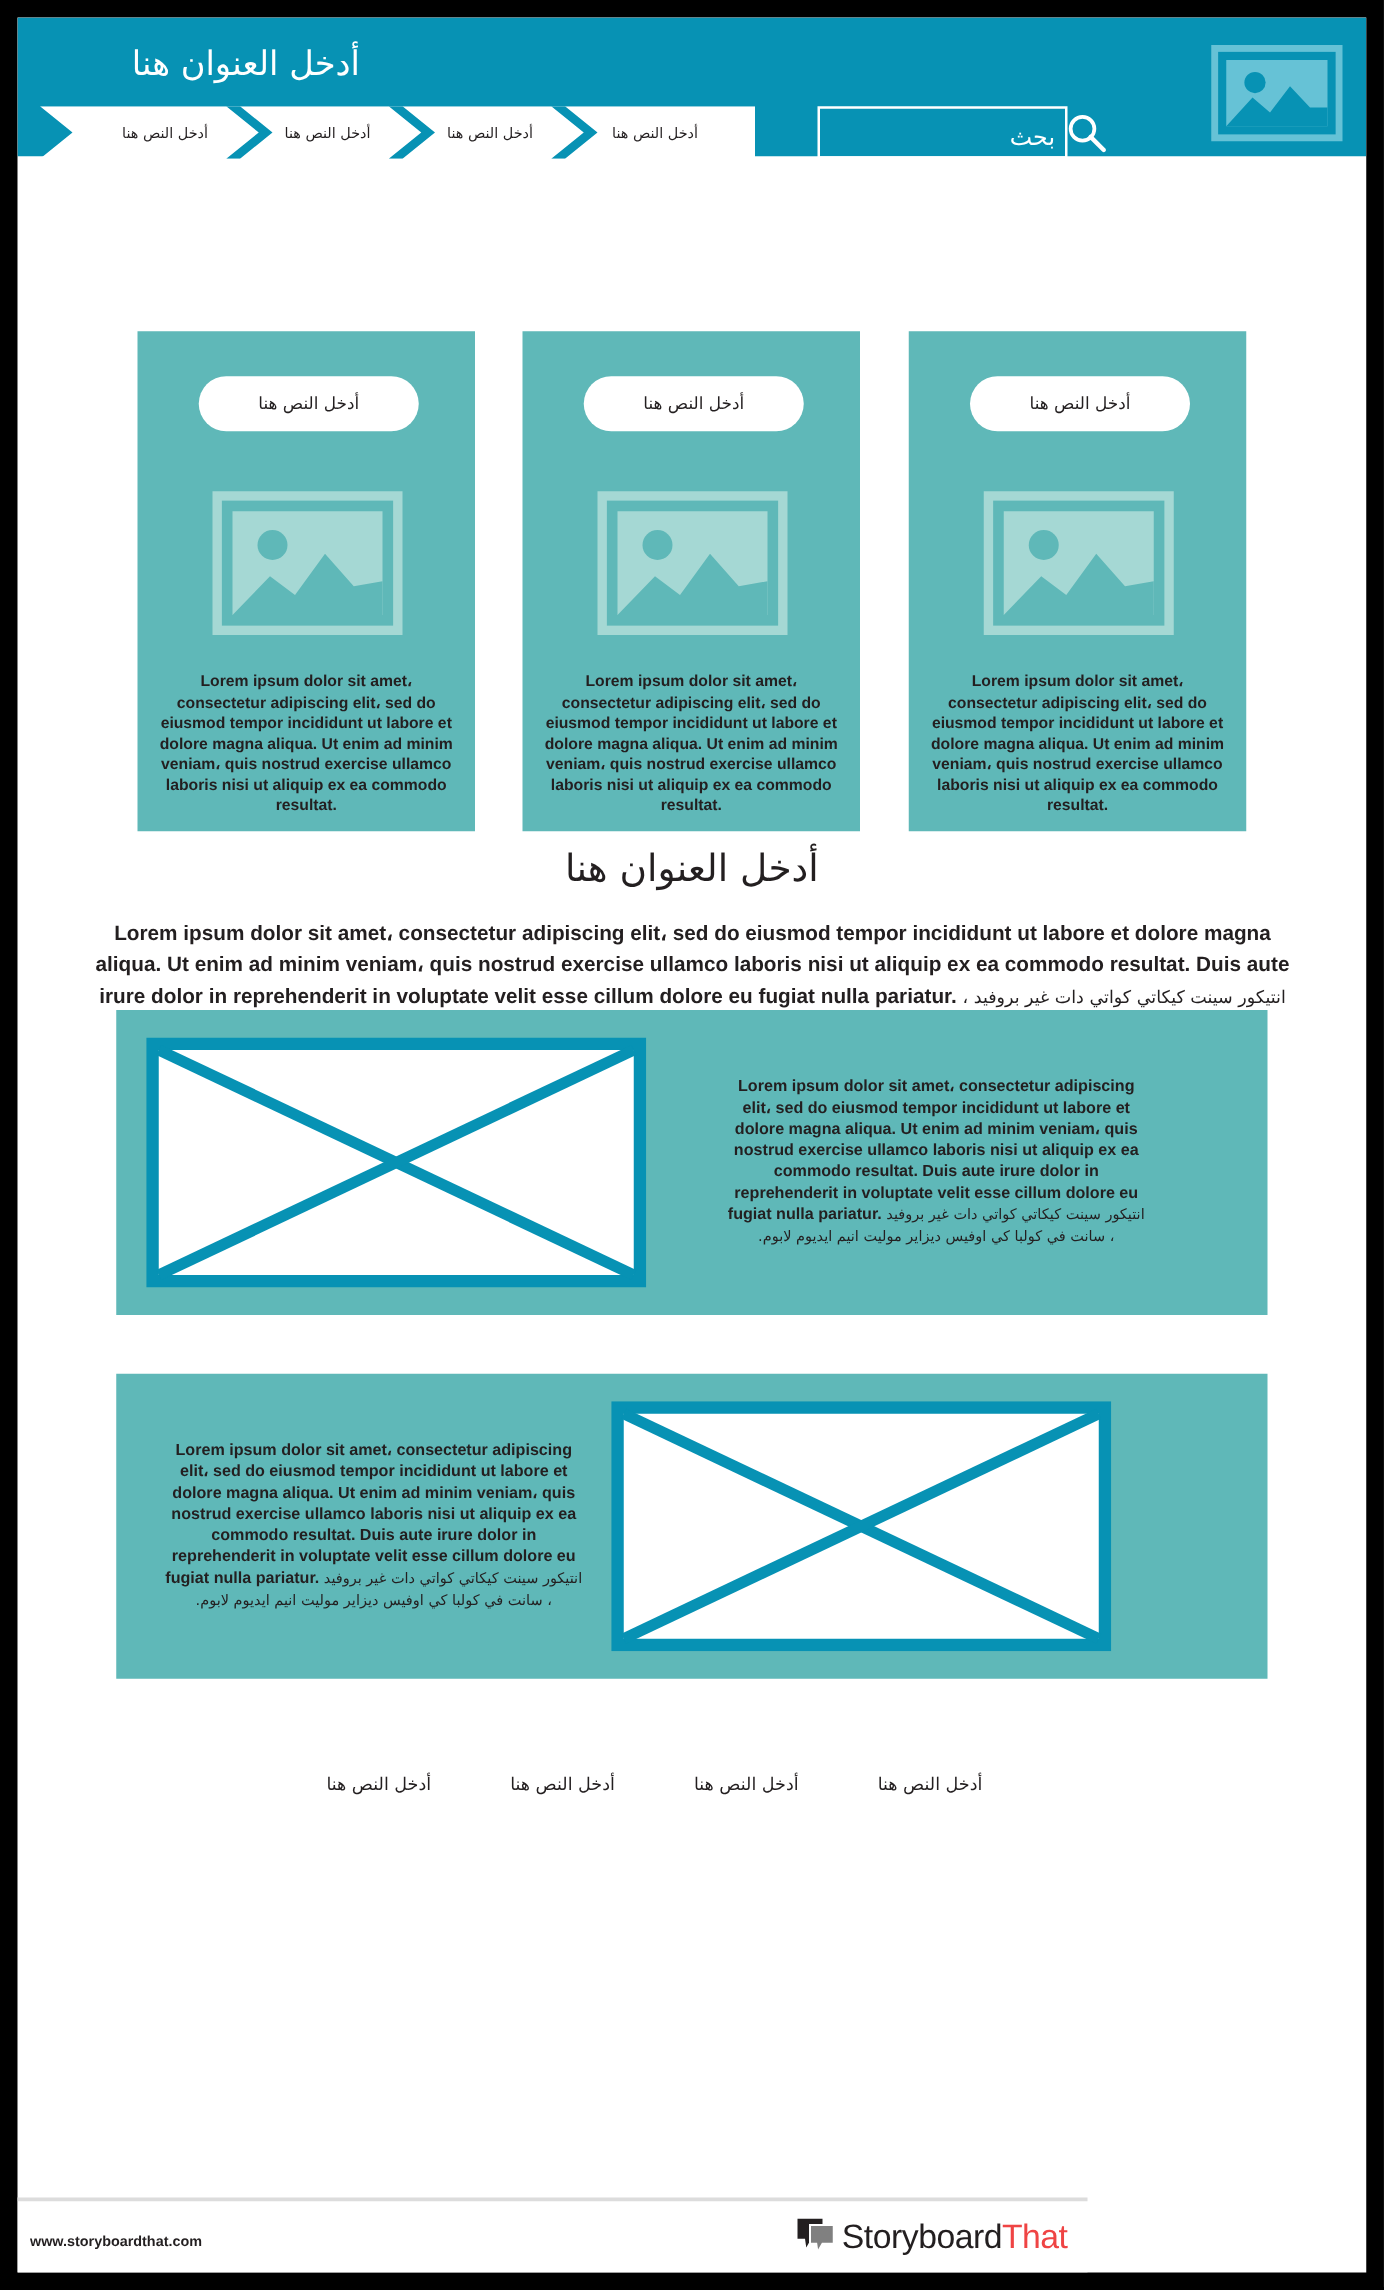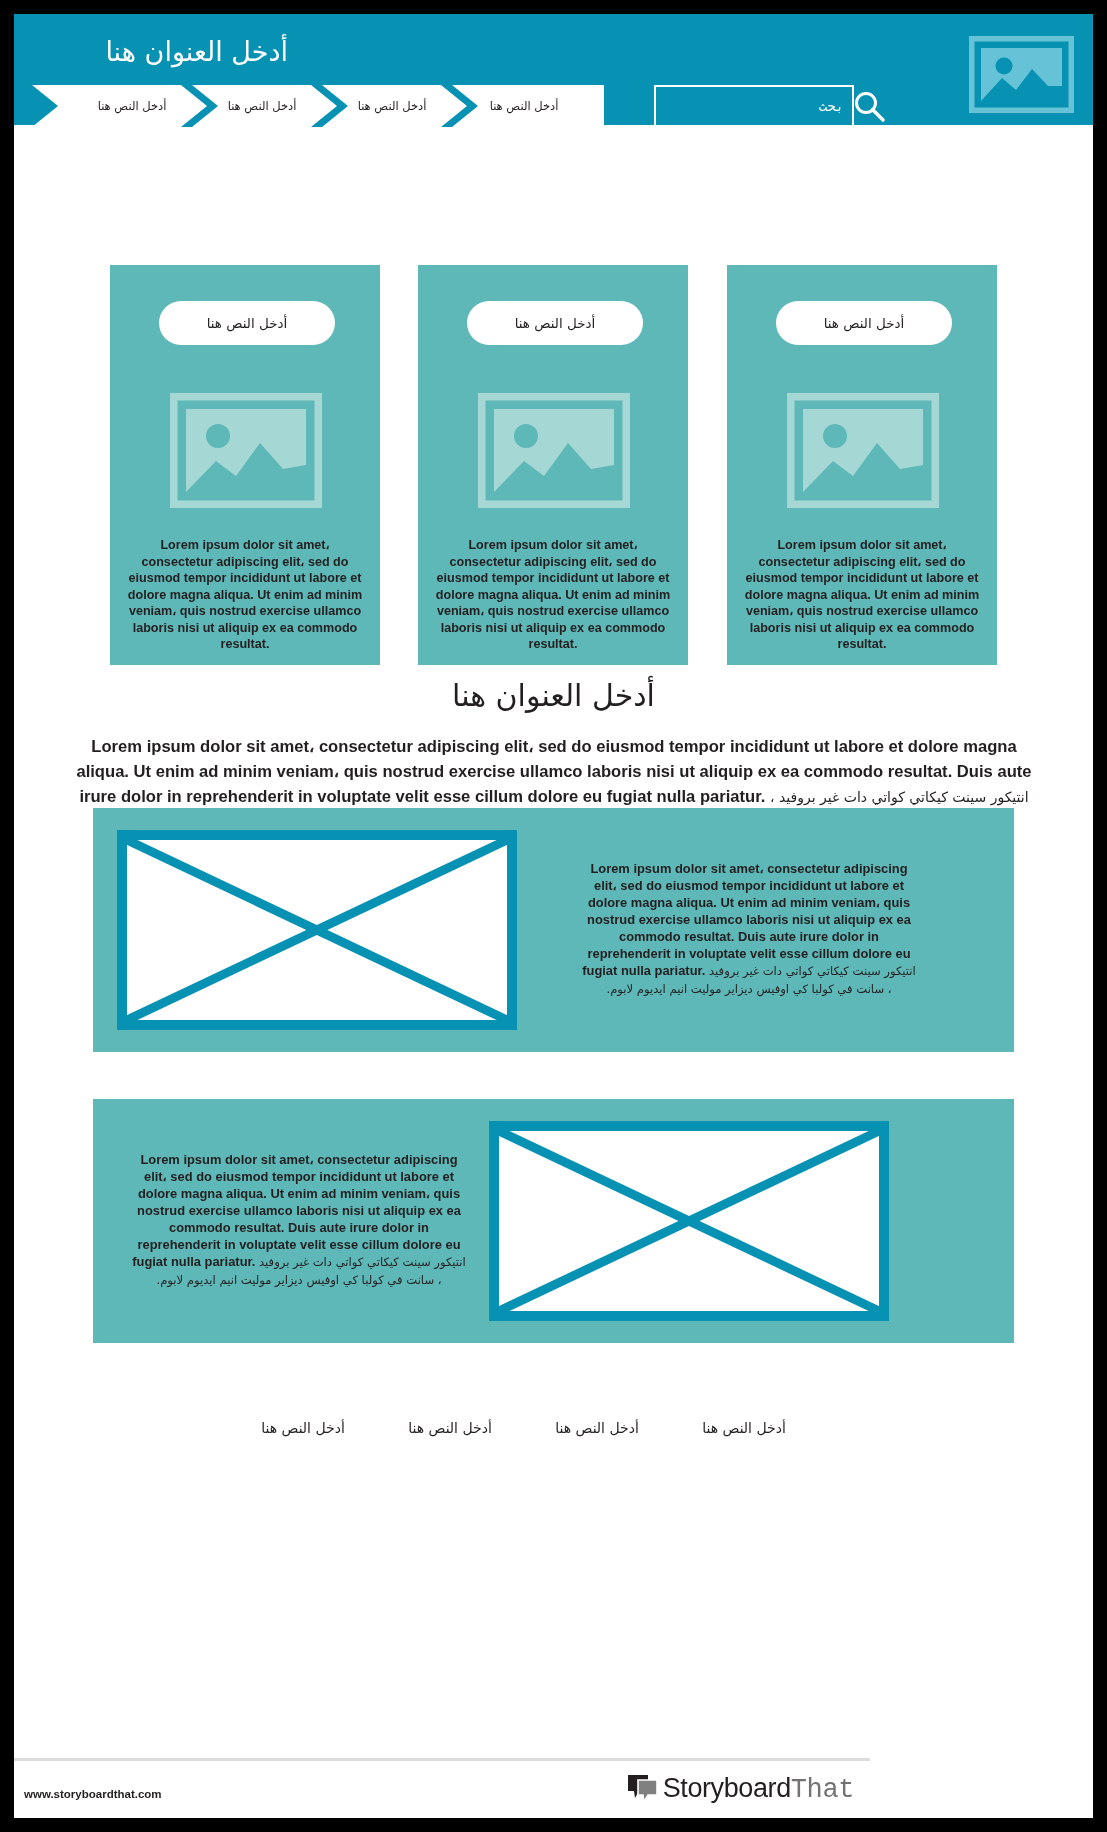--- a/index.html
+++ b/index.html
@@ -97,22 +97,22 @@
     width: 200px;
     height: 42px;
     border: 2px solid #ffffff;
     background: transparent;
   }
   .search-placeholder {
     position: absolute;
     right: 8px;
     top: 11px;
     color: #ffffff;
-    font-family: Liberation Mono, monospace;
-    font-size: 14px;
+    font-family: Liberation Serif, serif;
+    font-size: 19px;
     direction: rtl;
     white-space: nowrap;
   }
   .search-icon-btn {
     position: absolute;
     left: 198px;
     top: 4px;
     width: 34px;
     height: 34px;
   }
@@ -318,21 +318,21 @@
   .brand-logo svg { display: block; width: 34px; height: 32px; }
   .brand-word {
     font-family: "Liberation Sans", sans-serif;
     font-size: 27px;
     line-height: 30px;
     letter-spacing: -0.4px;
     margin-left: 3px;
     white-space: nowrap;
   }
   .brand-word .b1 { color: #231f20; }
-  .brand-word .b2 { color: #737373; font-family: Liberation Mono, monospace; }
+  .brand-word .b2 { color: #ef4444; }
 </style>
 </head>
 <body>
 
 <div class="poster">
 
   <div class="site-header">
 
     <div class="header-title">أدخل العنوان هنا</div>
 

